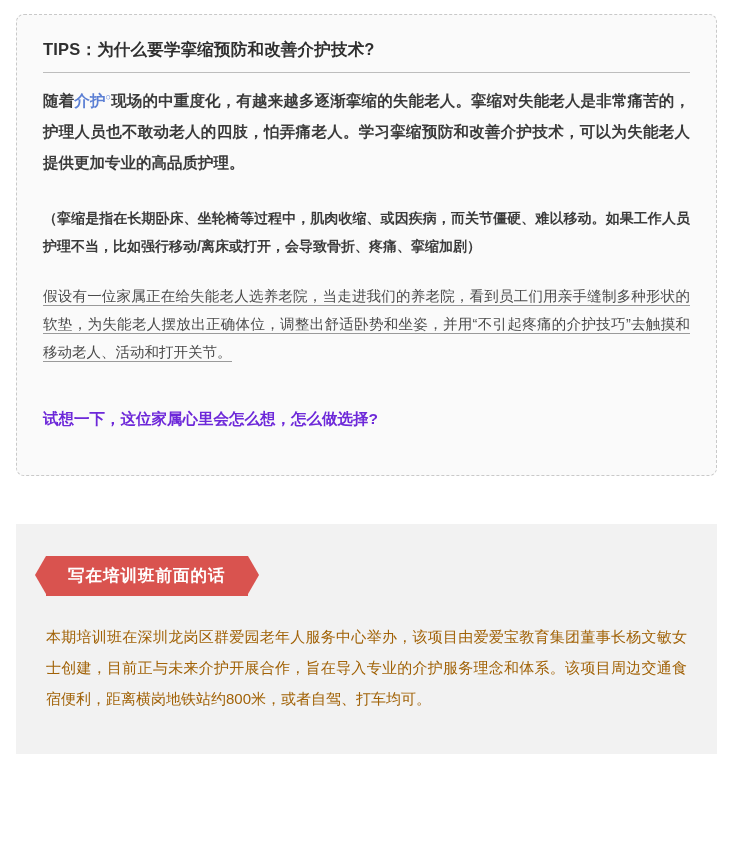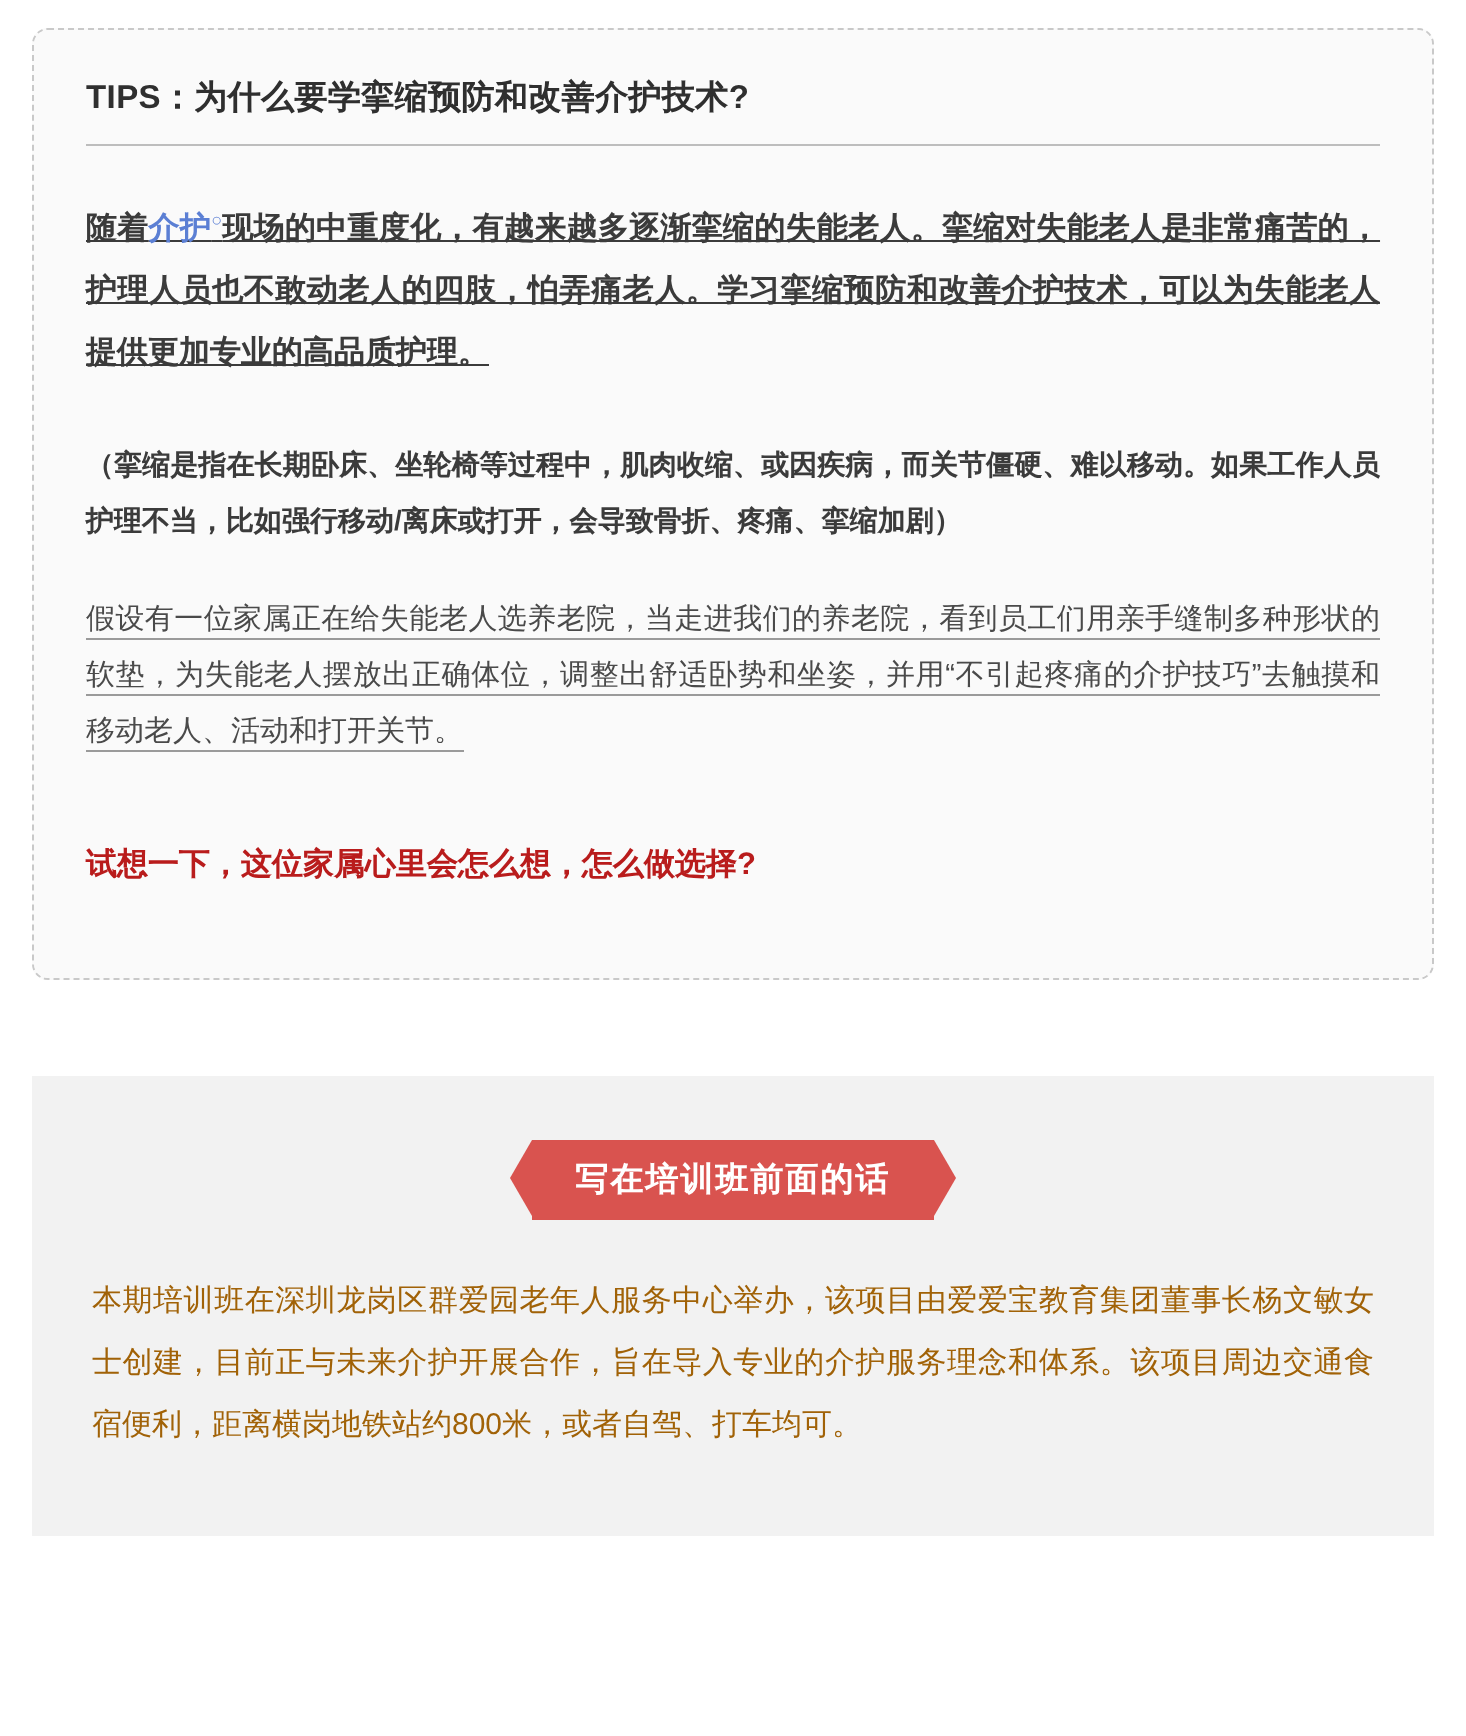--- a/index.html
+++ b/index.html
@@ -39,23 +39,22 @@
     padding-bottom: 10px;
     border-bottom: 1px solid #bdbdbd;
     line-height: 1.5;
   }
 
   .tips-para {
     font-size: 15.5px;
     font-weight: bold;
     line-height: 2.0;
     color: #3b3b3b;
-    margin-top: 26px;
+    margin-top: 12px;
     text-align: justify;
-    text-decoration: underline;
   }
 
   .kw-link {
     color: #5b7fd4;
     position: relative;
     font-weight: bold;
   }
   .kw-sup {
     font-size: 9px;
     vertical-align: super;
@@ -81,39 +80,38 @@
   }
   .tips-quote .u {
     border-bottom: 1px solid #9a9a9a;
     padding-bottom: 1px;
   }
 
   .tips-question {
     font-size: 15.5px;
     font-weight: bold;
     line-height: 2.0;
-    color: #b91c1c;
+    color: #6d28d9;
     margin-top: 36px;
   }
 
   
   .spacer {
     height: 48px;
   }
 
   .intro-card {
     margin: 0 16px 0 16px;
     background: #f2f2f2;
     box-sizing: border-box;
     padding: 34px 30px 40px 30px;
     position: relative;
   }
 
   .banner-wrap {
-    text-align: center;
     margin-top: -2px;
     margin-bottom: 26px;
   }
   .banner {
     display: inline-block;
     background: #d9534f;
     color: #ffffff;
     font-size: 16.5px;
     font-weight: bold;
     letter-spacing: 1px;

